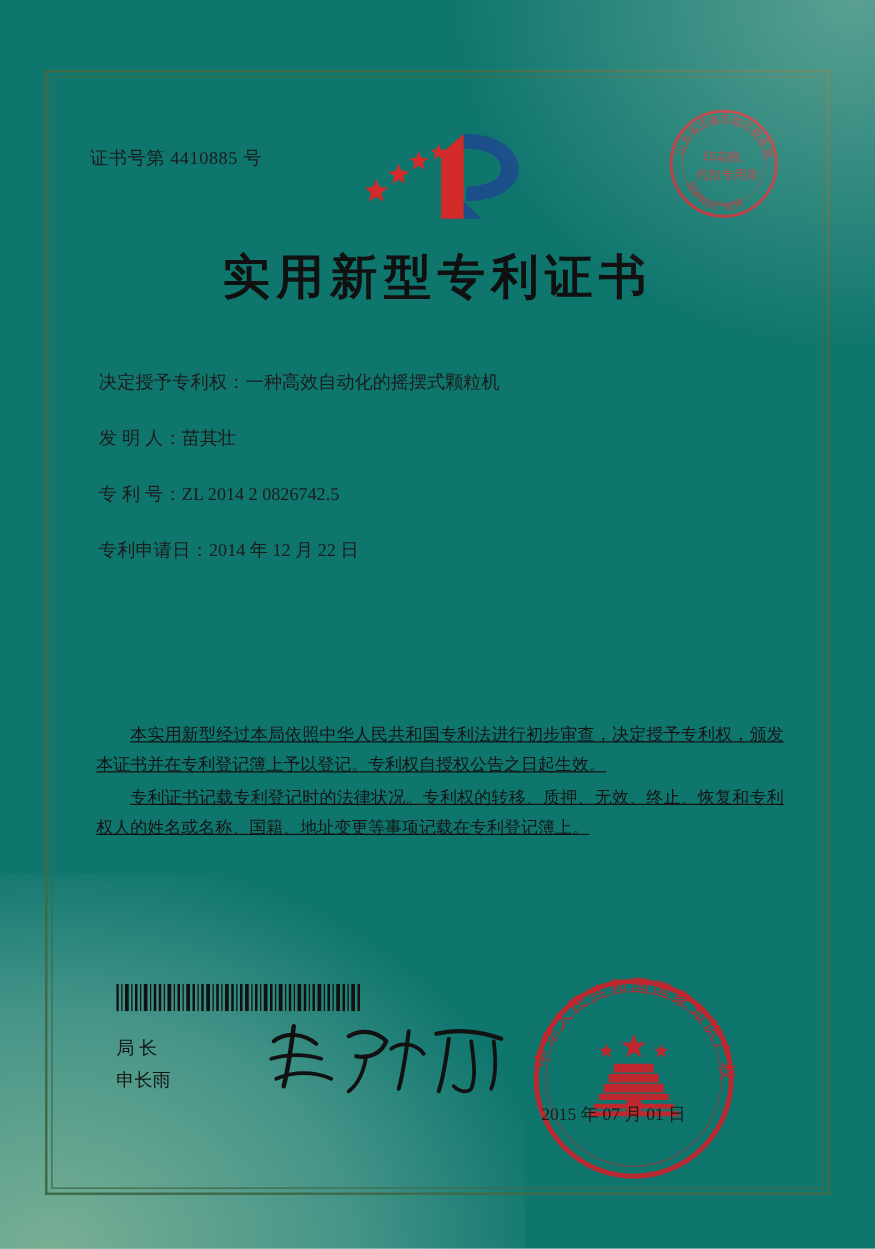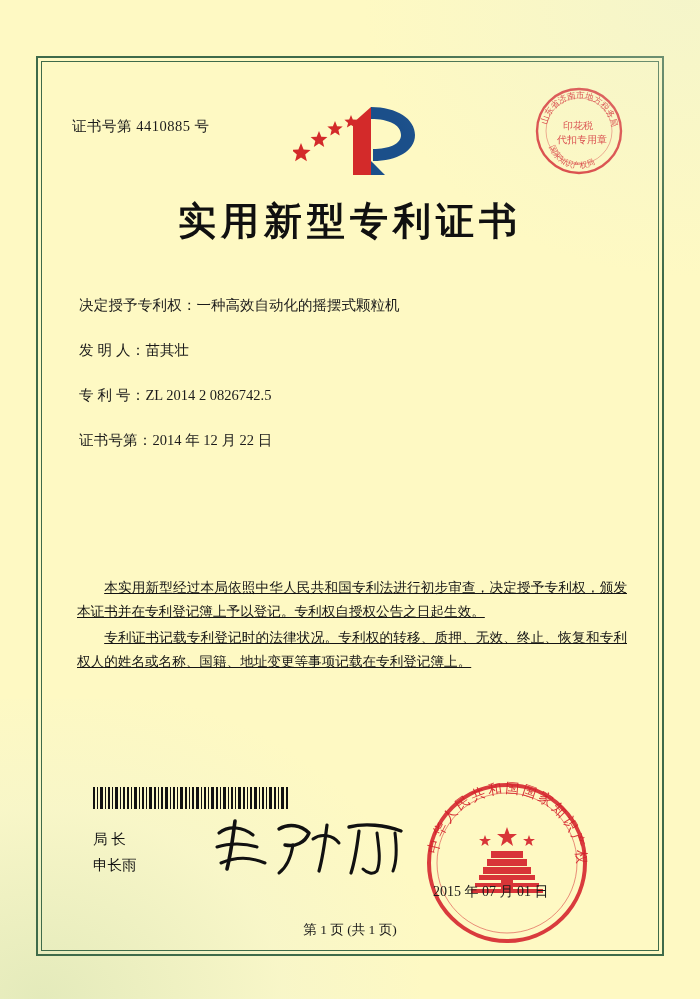--- a/index.html
+++ b/index.html
@@ -10,21 +10,21 @@
   body {
     width: 700px;
     height: 999px;
     font-family: "Liberation Serif", serif;
     overflow: hidden;
   }
   .page {
     position: relative;
     width: 700px;
     height: 999px;
-    background: #fef9c3;
+    background: #0f766e;
     overflow: hidden;
   }
   
   .page:before {
     content: "";
     position: absolute;
     left: 0; bottom: 0;
     width: 420px; height: 300px;
     background: radial-gradient(ellipse at 10% 100%, rgba(206,222,180,0.55) 0%, rgba(230,238,214,0.25) 45%, rgba(255,255,255,0) 75%);
     pointer-events: none;
@@ -230,21 +230,21 @@
       <div class="field">
         <span class="lbl">决定授予专利权：</span><span class="val">一种高效自动化的摇摆式颗粒机</span>
       </div>
       <div class="field">
         <span class="lbl">发 明 人：</span><span class="val">苗其壮</span>
       </div>
       <div class="field">
         <span class="lbl">专 利 号：</span><span class="val">ZL 2014 2 0826742.5</span>
       </div>
       <div class="field">
-        <span class="lbl">证书号第：</span><span class="val">2014 年 12 月 22 日</span>
+        <span class="lbl">专利申请日：</span><span class="val">2014 年 12 月 22 日</span>
       </div>
     </div>
 
     <div class="paras">
       <p class="para">本实用新型经过本局依照中华人民共和国专利法进行初步审查，决定授予专利权，颁发本证书并在专利登记簿上予以登记。专利权自授权公告之日起生效。</p>
       <p class="para">专利证书记载专利登记时的法律状况。专利权的转移、质押、无效、终止、恢复和专利权人的姓名或名称、国籍、地址变更等事项记载在专利登记簿上。</p>
     </div>
 
     <div class="barcode">
       <svg width="196" height="22" viewBox="0 0 196 22" xmlns="http://www.w3.org/2000/svg">
@@ -347,16 +347,15 @@
           <rect x="48" y="110" width="72" height="4"></rect>
           <polygon points="84,48 86.5,55 94,55 88,59.5 90,67 84,62.5 78,67 80,59.5 74,55 81.5,55"></polygon>
           <polygon points="62,56 63.5,60 68,60 64.4,62.6 65.6,67 62,64.4 58.4,67 59.6,62.6 56,60 60.5,60"></polygon>
           <polygon points="106,56 107.5,60 112,60 108.4,62.6 109.6,67 106,64.4 102.4,67 103.6,62.6 100,60 104.5,60"></polygon>
         </g>
       </svg>
     </div>
 
     <div class="seal-date">2015 年 07 月 01 日</div>
 
-    <div class="footer">第 1 页 (共 1 页)</div>
 
   </div>
 </div>
 
 </body></html>

